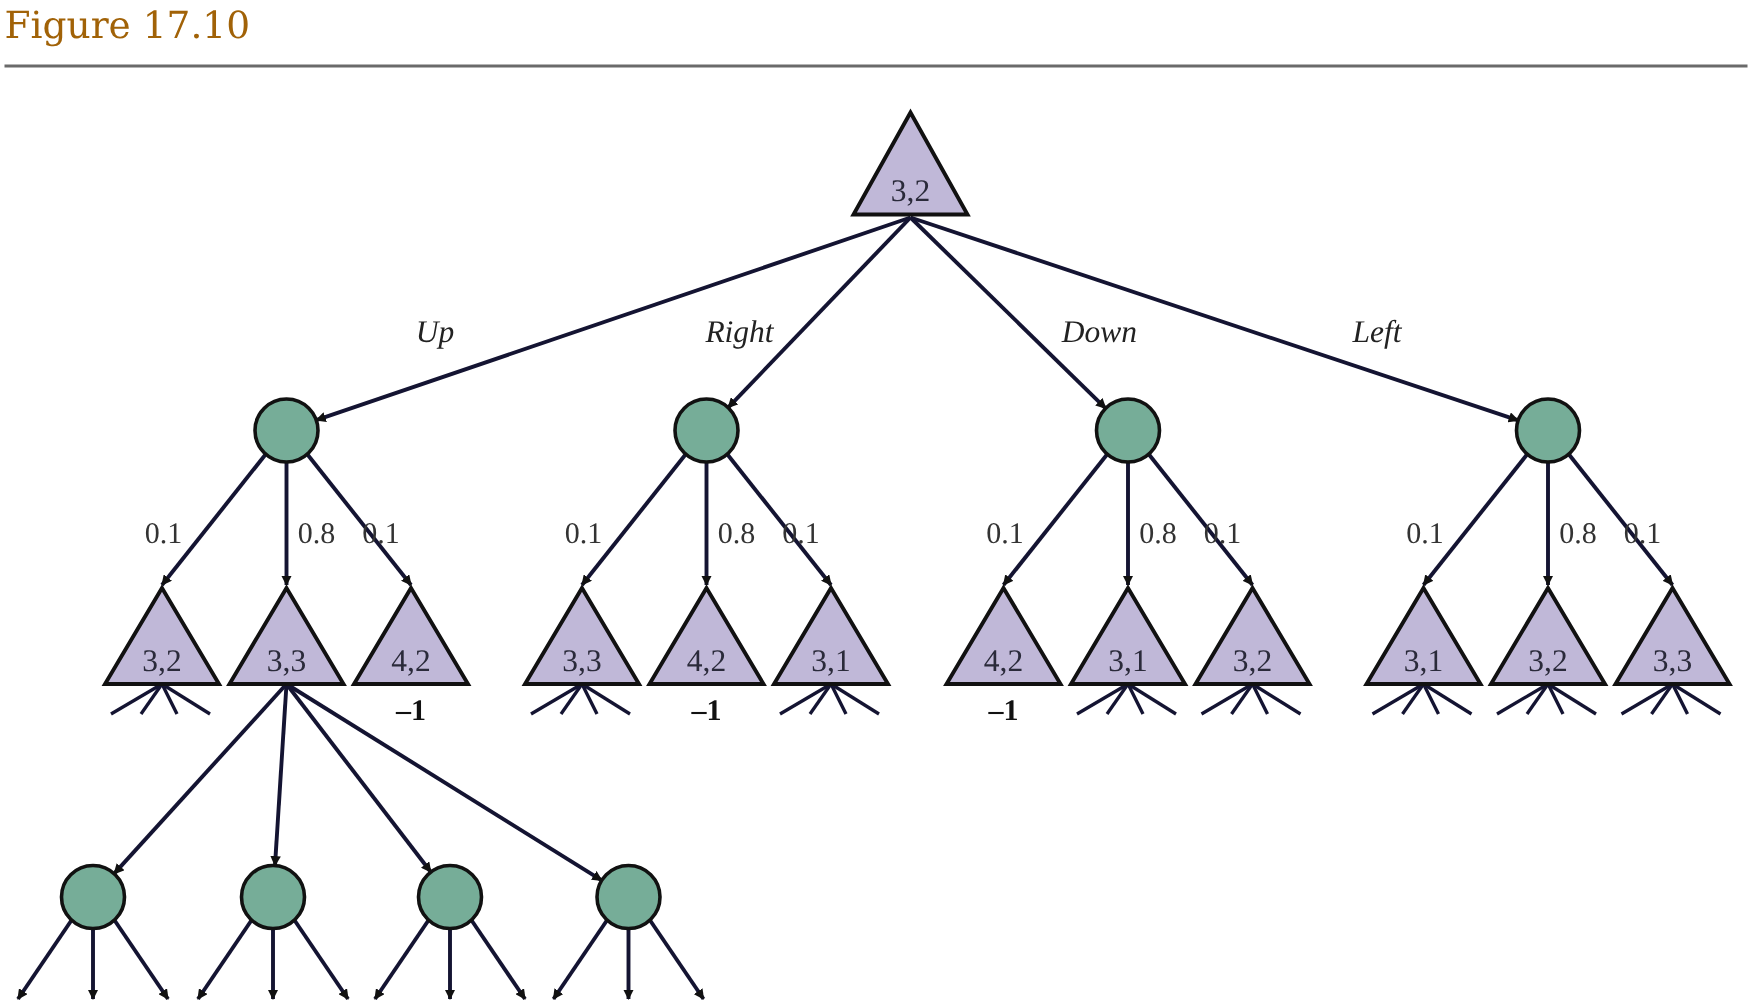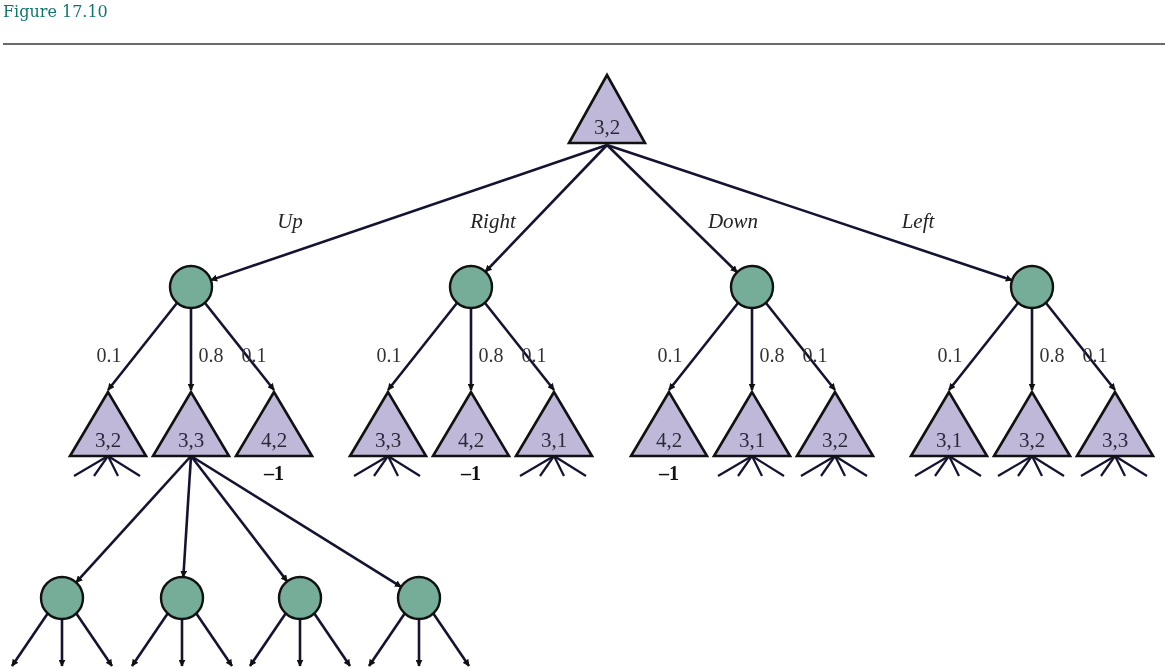--- a/index.html
+++ b/index.html
@@ -1,19 +1,19 @@
 <!DOCTYPE html>
 <html><head>
 <meta charset="utf-8">
 <style>
   html, body { margin: 0; padding: 0; background: #ffffff; }
   body { width: 1168px; height: 669px; position: relative; overflow: hidden; }
   .fig-title {
     position: absolute; left: 3px; top: 2px;
-    font-family: "DejaVu Serif", serif; font-size: 16px; color: #0f766e;
+    font-family: "DejaVu Serif", serif; font-size: 25px; color: #a16207;
   }
   .rule { position: absolute; left: 3px; top: 43px; width: 1162px; height: 2px; background: #6a6a6a; }
   svg { position: absolute; left: 0; top: 0; }
   .edge { stroke: #141432; stroke-width: 2.6; fill: none; }
   .stub { stroke: #141432; stroke-width: 2.2; fill: none; }
   .tri { fill: #c0b8d8; stroke: #111; stroke-width: 2.6; stroke-linejoin: miter; }
   .chance { fill: #76ad98; stroke: #111; stroke-width: 2.4; }
   .lbl { font-family: "Liberation Serif", serif; font-size: 21px; fill: #2a2a3a; }
   .act { font-family: "Liberation Serif", serif; font-style: italic; font-size: 21px; fill: #222; }
   .prob { font-family: "Liberation Serif", serif; font-size: 20px; fill: #333; }

